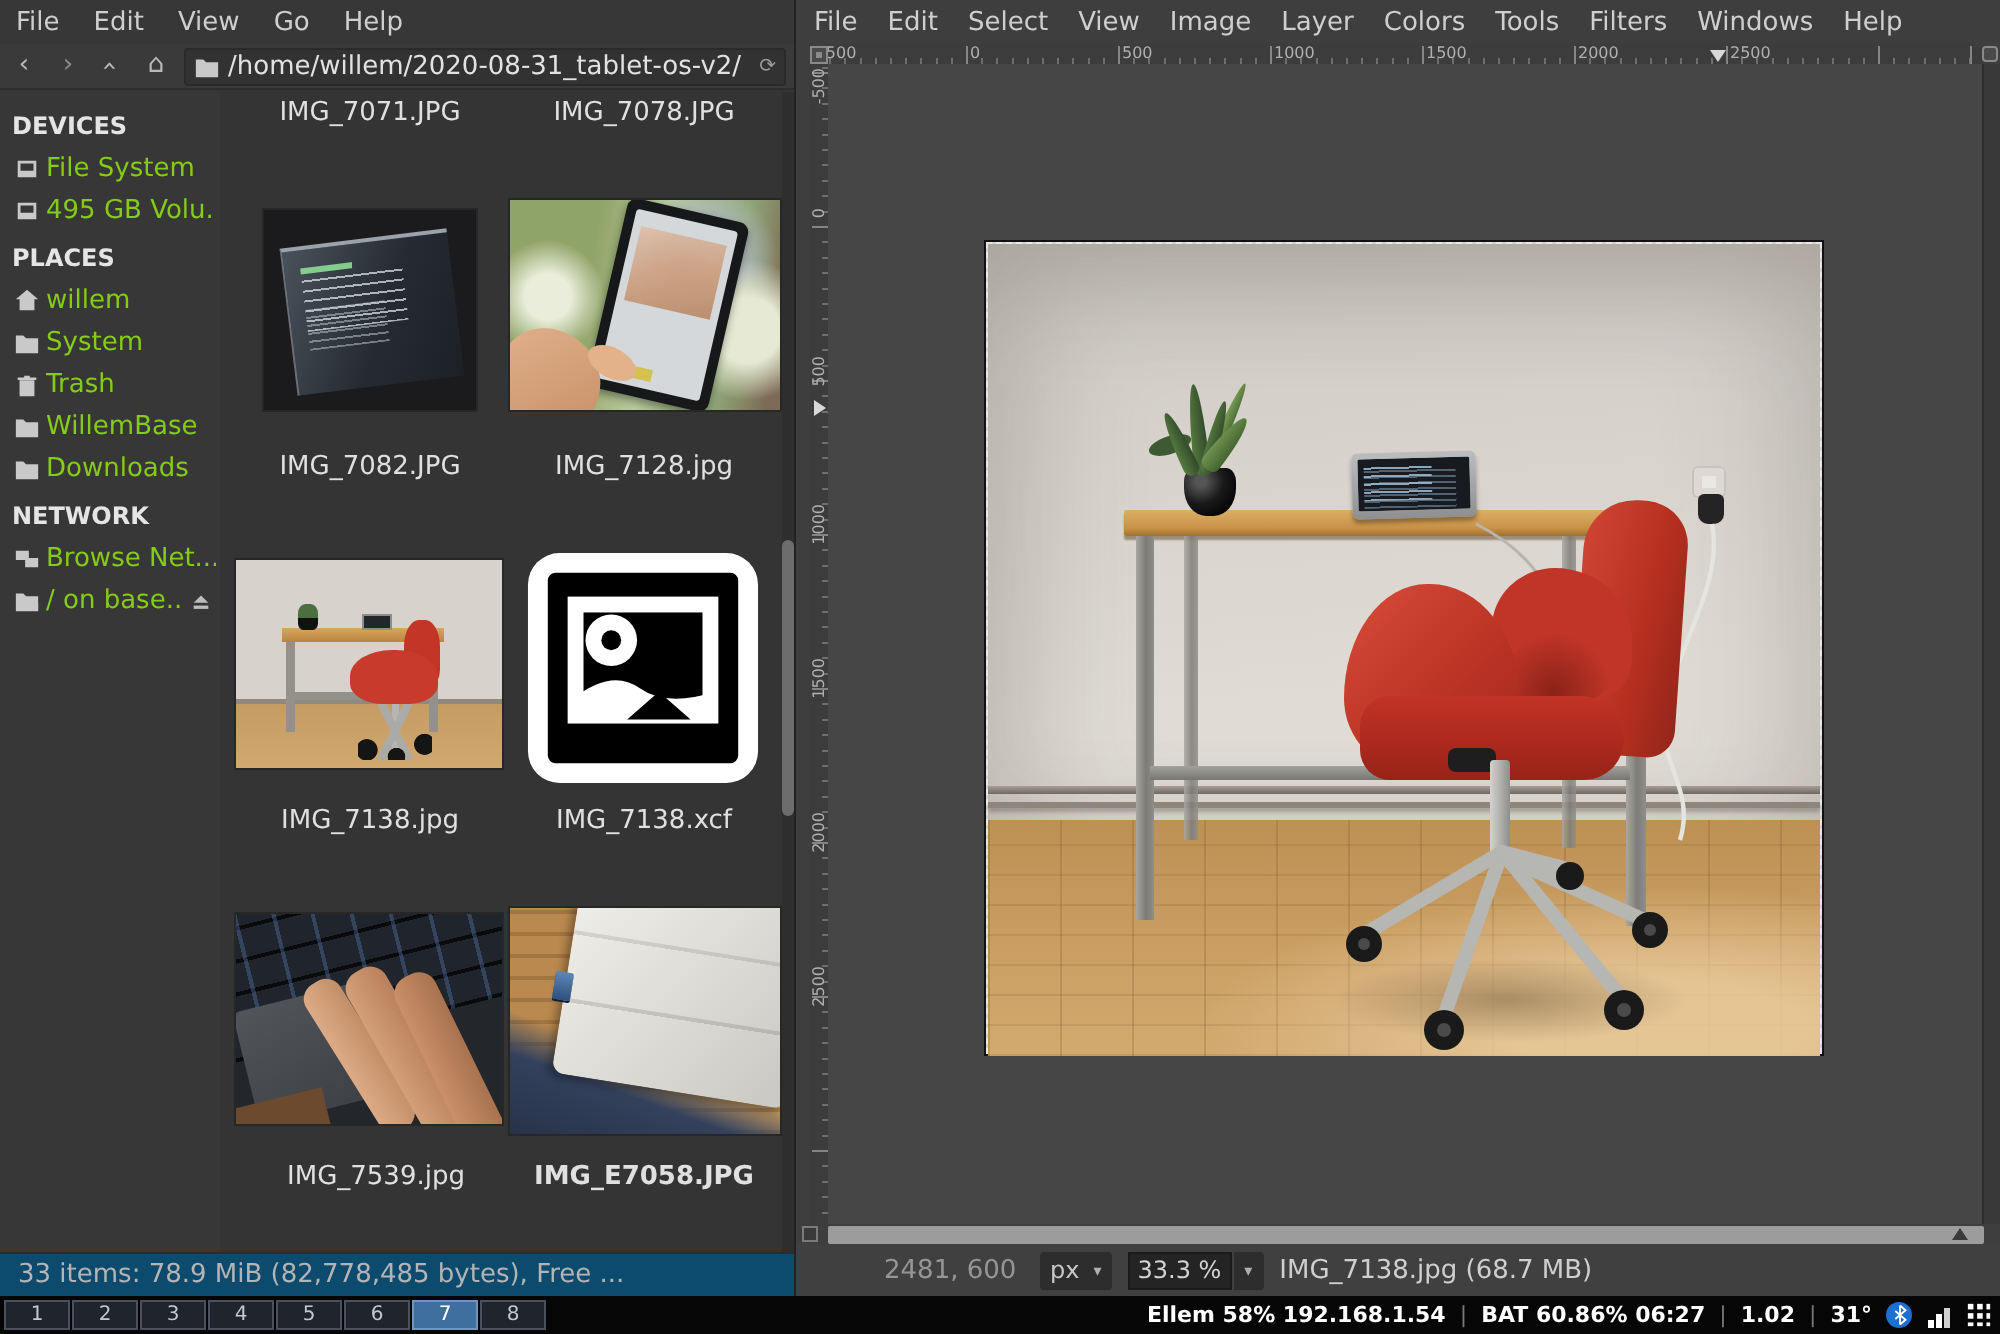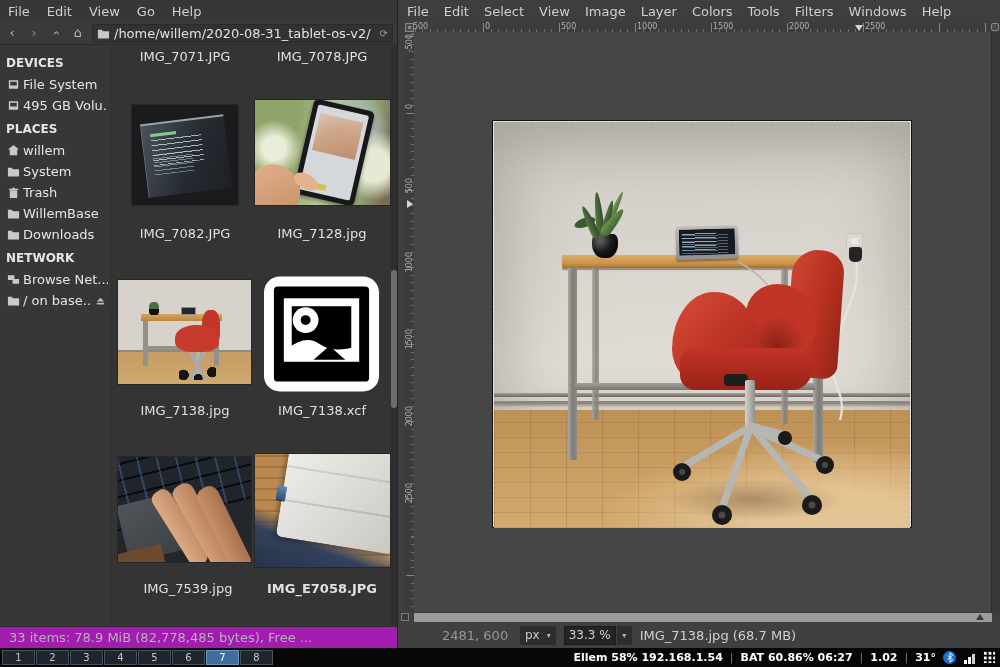--- a/index.html
+++ b/index.html
@@ -15,21 +15,21 @@
   .nav-btn { color:#b9b9b9; font-size:13px; width:16px; text-align:center; line-height:18px; }
   .nav-btn.dim { color:#8a8a8a; }
   .rot-up { display:inline-block; transform:rotate(-90deg); }
   .pathbar { flex:1; height:19px; background:#323232; border:1px solid #2a2a2a; border-radius:2px; display:flex; align-items:center; padding:0 4px; gap:4px; }
   .pathbar .ptext { font-size:13px; color:#e2e2e2; white-space:nowrap; overflow:hidden; flex:1; }
   .reload { color:#9a9a9a; font-size:10px; }
   .fm-body { position:absolute; left:0; top:46px; right:0; bottom:22px; background:#343434; }
   .fm-sidebar { position:absolute; left:0; top:0; width:110px; bottom:0; background:#373737; padding-top:4px; overflow:hidden; }
   .side-head { font-size:12px; font-weight:bold; color:#e5e5e5; padding:6px 6px 4px 6px; }
   .side-item { display:flex; align-items:center; gap:3px; padding:3px 2px 3px 7px; height:21px; }
-  .side-item .slabel { font-size:13px; color:#e5e5e5; white-space:nowrap; overflow:hidden; flex:1; }
+  .side-item .slabel { font-size:13px; color:#84cc16; white-space:nowrap; overflow:hidden; flex:1; }
   .sicon { width:13px; height:13px; flex:0 0 13px; }
   .sicon path, .sicon rect, .sicon circle { fill:#c9c9c9; }
   .eject-ic { width:11px; height:11px; margin-right:2px; }
   .eject-ic path, .eject-ic rect { fill:#bdbdbd; }
 
   .fm-grid { position:absolute; left:110px; top:0; right:6px; bottom:0; overflow:hidden; }
   .f-label { position:absolute; width:150px; text-align:center; font-size:13px; color:#e0e0e0; white-space:nowrap; }
   .thumb { position:absolute; overflow:hidden; box-shadow:0 0 0 1px rgba(0,0,0,.25); }
 
   
@@ -107,21 +107,21 @@
     background:
       linear-gradient(180deg, rgba(0,0,0,.12) 0 2px, transparent 2px) 0 64px / 100% 4px no-repeat,
       linear-gradient(180deg, rgba(0,0,0,.10) 0 2px, transparent 2px) 0 30px / 100% 4px no-repeat,
       linear-gradient(125deg,#f0efeb,#dcdad4 55%,#c9c7c1);
     border-radius:6px; box-shadow:-2px 2px 5px rgba(0,0,0,.35); }
   .t-e7058 .sd { position:absolute; left:22px; top:32px; width:9px; height:14px; transform:rotate(9deg);
     background:linear-gradient(180deg,#5d87b8,#2f4f7a); border-radius:1px; box-shadow:0 1px 0 #102038; }
 
   .fm-scroll { position:absolute; right:0px; top:0; width:6px; bottom:0; background:#2e2e2e; }
   .fm-scroll .sthumb { position:absolute; left:0; width:6px; top:224px; height:138px; background:#6d6d6d; border-radius:3px; }
-  .fm-statusbar { position:absolute; left:0; bottom:0; width:100%; height:22px; background:#a21caf; border-top:1px solid #2c2c2c;
+  .fm-statusbar { position:absolute; left:0; bottom:0; width:100%; height:22px; background:#0c4a6e; border-top:1px solid #2c2c2c;
     display:flex; align-items:center; padding-left:9px; }
   .fm-statusbar span { font-size:13px; color:#b4b4b4; white-space:nowrap; overflow:hidden; }
 
   
   .gimp { position:absolute; left:397px; top:0; width:603px; height:648px; background:#3e3e3e; border-left:1px solid #222; }
   .gimp-menubar { height:22px; display:flex; align-items:center; padding-left:9px; gap:15px; background:#3e3e3e; }
   .ruler-corner { position:absolute; left:7px; top:23px; width:9px; height:9px; border:1px solid #8a8a8a; background:#4a4a4a; }
   .ruler-corner::after { content:""; position:absolute; left:2px; top:2px; width:3px; height:3px; background:#8a8a8a; }
   .ruler-h { position:absolute; left:16px; top:22px; width:578px; height:10px; background:#3c3c3c; overflow:hidden;
     background-image:

